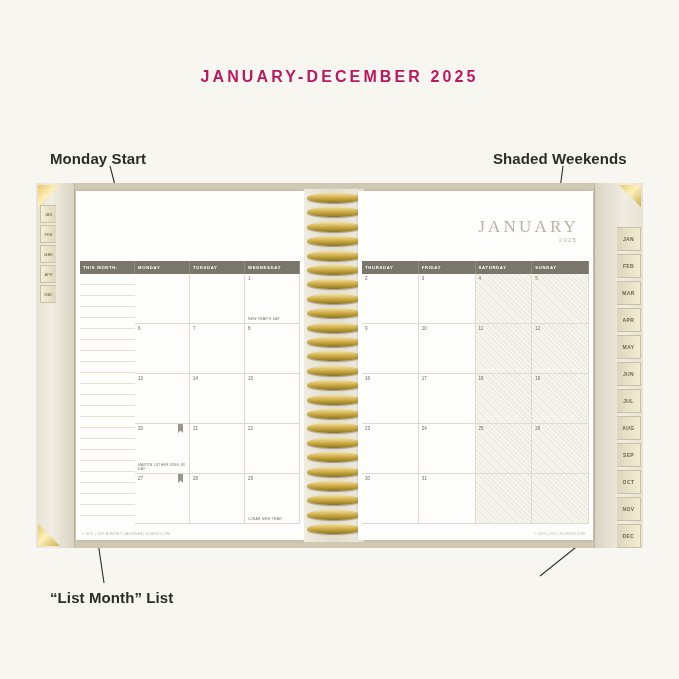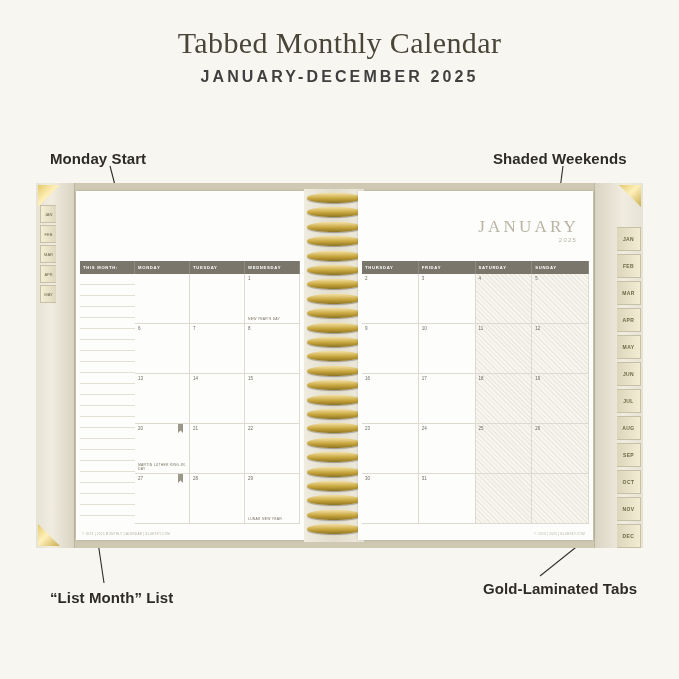--- a/index.html
+++ b/index.html
@@ -33,21 +33,21 @@
   }
   .subtitle {
     position: absolute;
     top: 68px;
     left: 0;
     right: 0;
     text-align: center;
     font-family: "Liberation Sans", sans-serif;
     font-size: 16px;
     letter-spacing: 3.1px;
-    color: #404040;
+    color: #be185d;
     font-weight: 700;
   }
 
   
   .callout {
     position: absolute;
     font-size: 15px;
     font-weight: 700;
     color: #2f2c25;
     letter-spacing: 0.1px;
@@ -277,37 +277,35 @@
     font-size: 3px;
     color: #b5b0a3;
     letter-spacing: .3px;
   }
 </style>
 </head>
 <body>
 
 <div class="page">
 
-  <div class="title">Tabbed Monthly Calendar</div>
   <div class="subtitle">JANUARY-DECEMBER 2025</div>
 
   <svg class="leader">
     <line x1="110" y1="166" x2="134" y2="258" stroke="#2f2c25" stroke-width="1.1"></line>
     <line x1="563" y1="166" x2="548" y2="280" stroke="#2f2c25" stroke-width="1.1"></line>
     <polyline points="518,292 518,282 578,282 578,292" stroke="#2f2c25" stroke-width="1.1" fill="none"></polyline>
     <circle cx="518" cy="293" r="2.4" fill="#2f2c25"></circle>
     <circle cx="578" cy="293" r="2.4" fill="#2f2c25"></circle>
     <line x1="104" y1="583" x2="95" y2="522" stroke="#2f2c25" stroke-width="1.1"></line>
     <line x1="540" y1="576" x2="610" y2="520" stroke="#2f2c25" stroke-width="1.1"></line>
   </svg>
 
   <div class="callout callout-tl">Monday Start</div>
   <div class="callout callout-tr">Shaded Weekends</div>
   <div class="callout callout-bl">“List Month” List</div>
-  <div class="callout callout-br">Gold-Laminated Tabs</div>
 
   <div class="planner">
     <div class="planner-bg"></div>
     <div class="cover-left"></div>
     <div class="cover-right"></div>
     <div class="corner tl"></div>
     <div class="corner bl"></div>
     <div class="corner tr"></div>
     <div class="corner br"></div>
 

